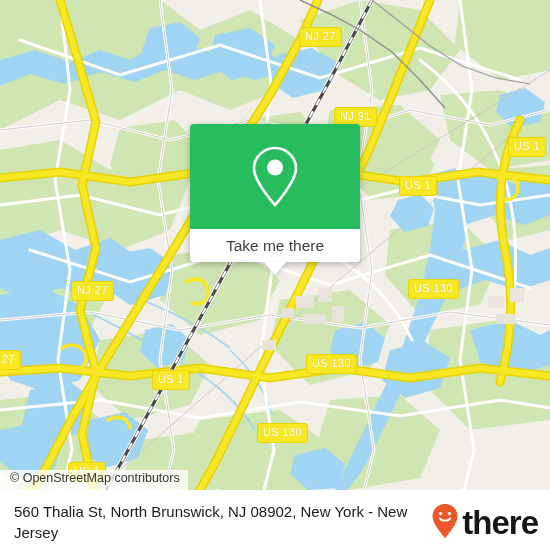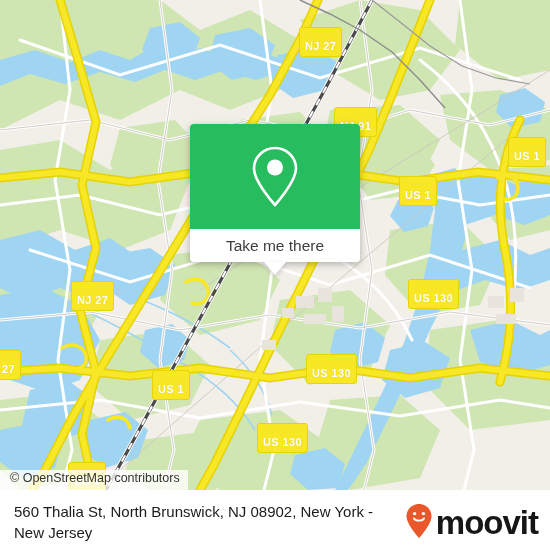--- a/index.html
+++ b/index.html
@@ -17,25 +17,25 @@
   }
   .map svg{position:absolute;left:0;top:0;display:block;}
 
   
   .shield{
     position:absolute;
     background:#f7e725;
     border:1.5px solid #e8d400;
     border-radius:3px;
     color:#ffffff;
-    font-weight:bold;
+    font-weight:normal;
     font-size:11px;
     line-height:15px;
     height:15px;
-    padding:11px 5px 2px 5px;
+    padding:1px 5px 2px 5px;
     letter-spacing:.4px;
     white-space:nowrap;
     text-shadow:0 0 1px rgba(120,110,0,.25);
     box-sizing:content-box;
   }
 
   
   .attrib{
     position:absolute;left:0;bottom:0;
     background:rgba(255,255,255,.78);
@@ -278,17 +278,17 @@
 
   <div class="footer">
     <div class="footer-text">560 Thalia St, North Brunswick, NJ 08902, New York - New Jersey</div>
     <div class="brand">
       <svg width="30" height="40" viewBox="0 0 30 40">
         <path d="M15 2 C8 2 2.5 7.4 2.5 14.2 C2.5 22.5 15 36 15 36 C15 36 27.5 22.5 27.5 14.2 C27.5 7.4 22 2 15 2 Z" fill="#e8582a"></path>
         <circle cx="10.6" cy="11.6" r="1.7" fill="#ffffff"></circle>
         <circle cx="19.4" cy="11.6" r="1.7" fill="#ffffff"></circle>
         <path d="M10 16.4 C11.8 19.4 18.2 19.4 20 16.4" fill="none" stroke="#ffffff" stroke-width="1.9" stroke-linecap="round"></path>
       </svg>
-      <span class="brand-word">moovit</span>
+      <span class="brand-word">there</span>
     </div>
   </div>
 
 </div>
 
 </body></html>

